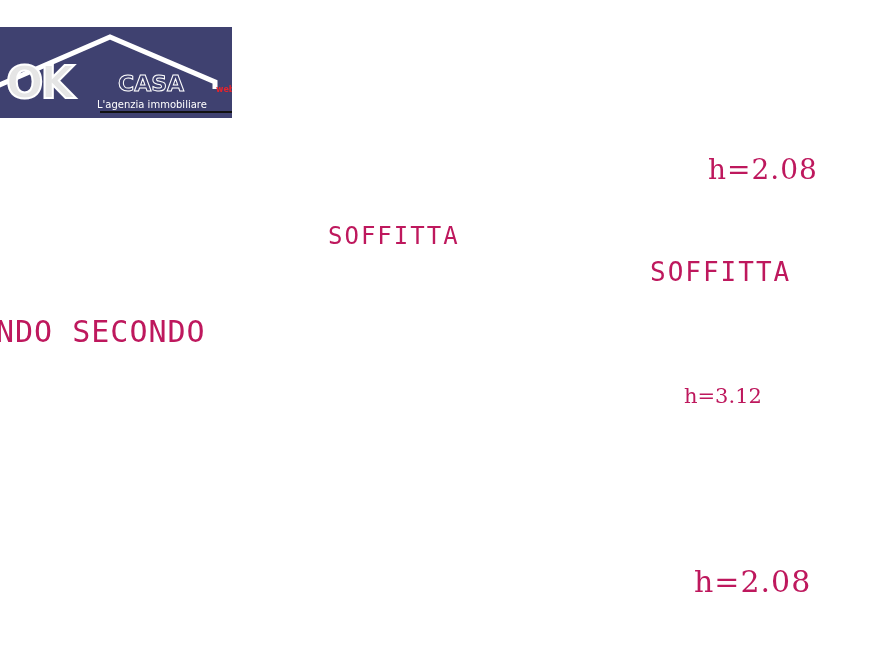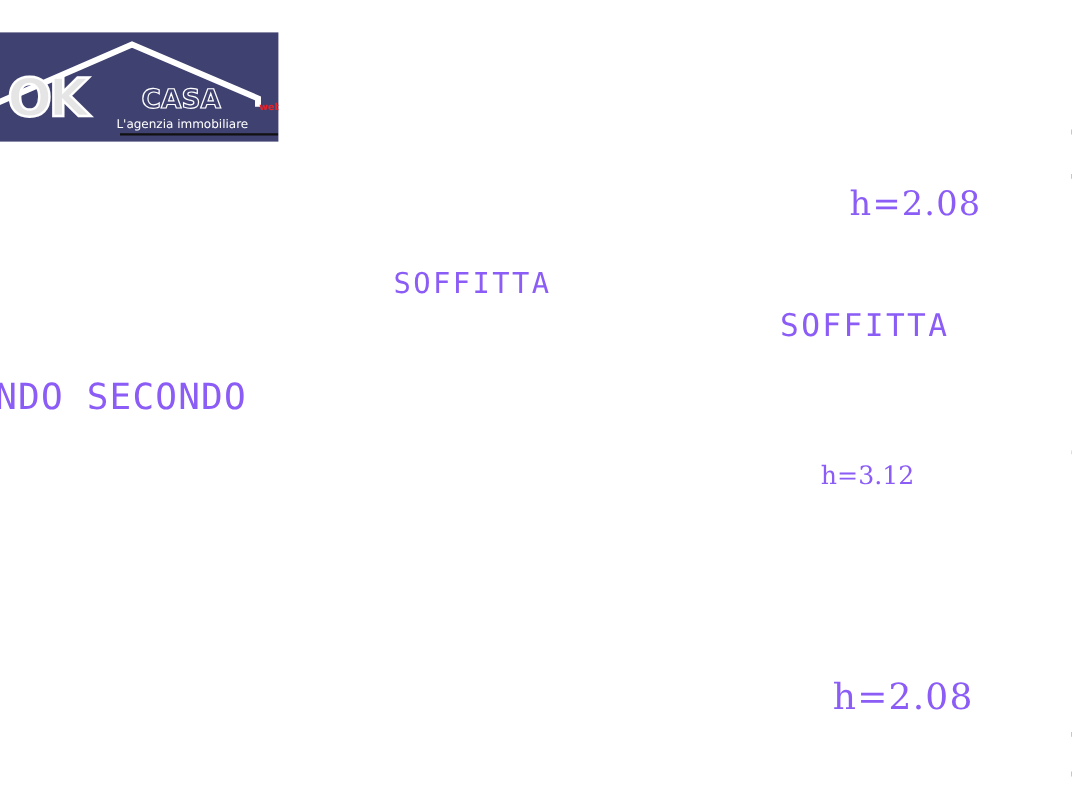--- a/index.html
+++ b/index.html
@@ -3,21 +3,21 @@
   <meta charset="utf-8">
   <style>
     html, body { margin: 0; padding: 0; background: #ffffff; }
     body { width: 893px; height: 670px; position: relative; overflow: hidden; font-family: "DejaVu Sans", sans-serif; }
     .plan { position: absolute; left: 0; top: 0; width: 893px; height: 670px; }
     .logo { position: absolute; left: 0; top: 27px; width: 232px; height: 91px; background: #3f4170; overflow: hidden; }
     .logo-ok { position: absolute; left: 6px; top: 34px; font-family: "DejaVu Sans", sans-serif; font-weight: bold; font-size: 44px; color: #e5e5e5; letter-spacing: -3px; -webkit-text-stroke: 2px #ffffff; line-height: 44px; }
     .logo-casa { position: absolute; left: 98px; top: 46px; font-family: "DejaVu Sans", sans-serif; font-weight: bold; font-size: 22px; color: #3f4170; -webkit-text-stroke: 1px #ffffff; line-height: 22px; margin-left: 20px; }
     .logo-web { position: absolute; left: 172px; top: 58px; font-size: 8px; color: #e8232a; font-weight: bold; margin-left: 44px; }
     .logo-tag { position: absolute; left: 97px; top: 72px; font-size: 10px; color: #ffffff; }
-    .label { position: absolute; font-family: "DejaVu Sans Mono", monospace; color: #8b5cf6; letter-spacing: 2px; white-space: nowrap; }
+    .label { position: absolute; font-family: "DejaVu Sans Mono", monospace; color: #be185d; letter-spacing: 2px; white-space: nowrap; }
     .lbl-soffitta-1 { left: 328px; top: 222px; font-size: 24px; }
     .lbl-soffitta-2 { left: 650px; top: 257px; font-size: 26px; }
     .lbl-piano { left: -4px; top: 314px; font-size: 30px; letter-spacing: 1px; }
     .lbl-h1 { left: 708px; top: 153px; font-size: 28px; font-family: "DejaVu Serif", serif; letter-spacing: 1px; }
     .lbl-h2 { left: 684px; top: 384px; font-size: 21px; font-family: "DejaVu Serif", serif; letter-spacing: 0px; }
     .lbl-h3 { left: 694px; top: 564px; font-size: 30px; font-family: "DejaVu Serif", serif; letter-spacing: 1px; }
   </style>
 </head>
 <body>
 

